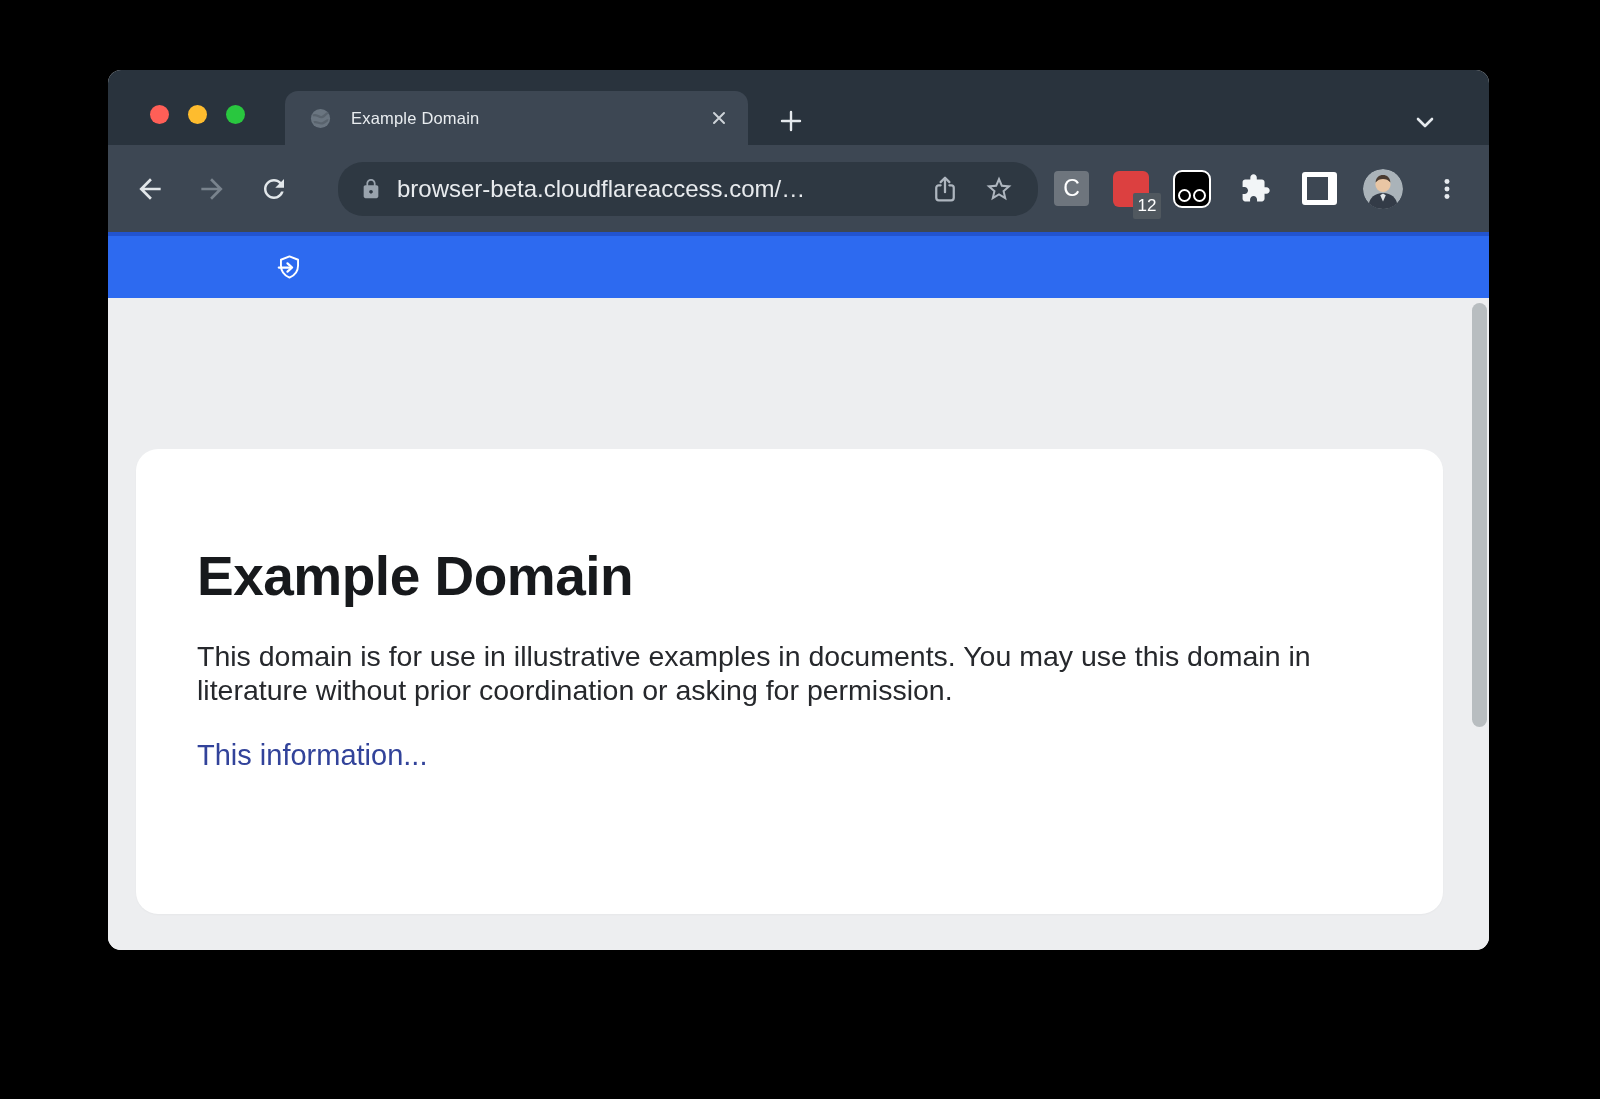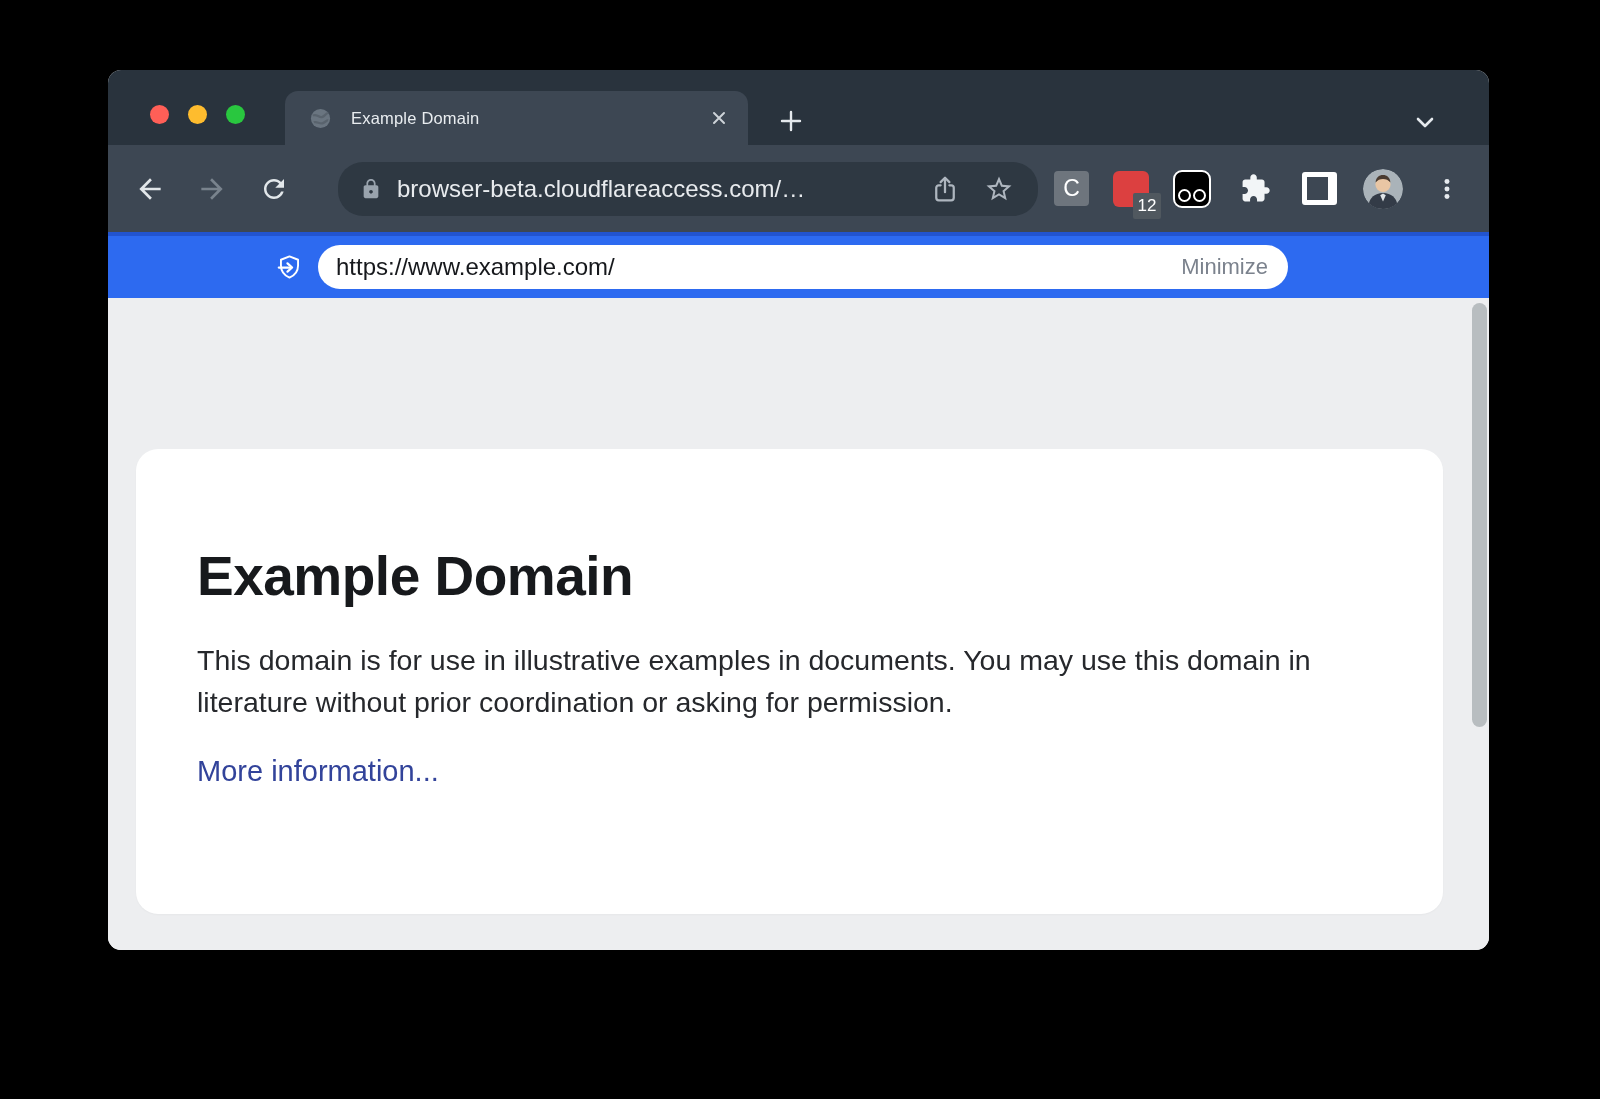--- a/index.html
+++ b/index.html
@@ -68,21 +68,21 @@
   .iso-min { font-size:22px; color:#7b828d; flex:none; }
 
   
   .content { flex:1; position:relative; background:#edeef0; }
   .card {
     position:absolute; left:28px; top:151px; width:1307px; height:465px;
     background:#fff; border-radius:22px; padding:0 80px 0 61px;
     box-shadow:0 1px 2px rgba(0,0,0,.03);
   }
   .card h1 { margin:95px 0 0; font-size:55px; font-weight:bold; color:#17191c; letter-spacing:-.5px; }
-  .card p { margin:31px 0 0; font-size:28.5px; line-height:42px; color:#26282c; max-width:1150px; }
+  .card p { margin:31px 0 0; font-size:28.5px; line-height:34px; color:#26282c; max-width:1150px; }
   .card a { display:inline-block; margin-top:32px; font-size:29px; color:#32439a; text-decoration:none; cursor:pointer; }
 
   .scroll-thumb { position:absolute; right:2px; top:233px; width:15px; height:424px; border-radius:8px; background:#b8bdc0; }
 </style>
 </head>
 <body>
 
 <div class="window">
 
   <div class="tabstrip">
@@ -195,28 +195,24 @@
       </div>
     </div>
   </div>
 
   <div class="bluebar">
     <svg class="shield" viewBox="0 0 24 24">
       <path d="M12 2.2l7.6 2.9v5.1c0 4.9-3.1 8.8-7.6 10.8-4.5-2-7.6-5.9-7.6-10.8V5.1L12 2.2z" fill="none" stroke="#fff" stroke-width="1.7" stroke-linejoin="round"></path>
       <path d="M2.5 12h10.5" stroke="#fff" stroke-width="2" stroke-linecap="round"></path>
       <path d="M10.2 8.3l4.1 3.7-4.1 3.7" fill="none" stroke="#fff" stroke-width="2" stroke-linecap="round" stroke-linejoin="round"></path>
     </svg>
-    <div class="iso-pill">
-      <span class="iso-url">https://www.example.com/</span>
-      <span class="iso-min">Minimize</span>
-    </div>
   </div>
 
   <div class="content">
     <div class="card">
       <h1>Example Domain</h1>
       <p>This domain is for use in illustrative examples in documents. You may use this domain in literature without prior coordination or asking for permission.</p>
-      <a>More information...</a>
+      <a>This information...</a>
     </div>
   </div>
 
   <div class="scroll-thumb"></div>
 </div>
 
 </body></html>

